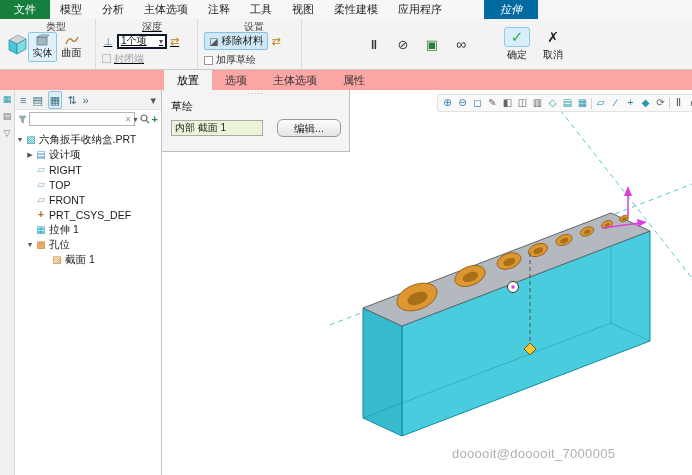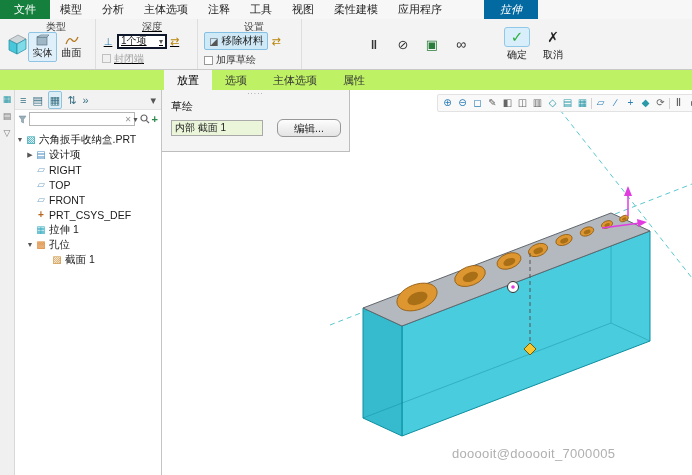--- a/index.html
+++ b/index.html
@@ -45,21 +45,21 @@
   .ok-cluster { display:flex; gap:10px; align-items:center; margin:0 126px 0 34px; }
   .okcan { display:flex; flex-direction:column; align-items:center; gap:1px; font-size:10px; color:#222; }
   .okbox { width:26px; height:20px; background:#d9eefb; border:1px solid #90c8e8;
     border-radius:3px; display:flex; align-items:center; justify-content:center;
     font-size:15px; font-weight:bold; color:#2daf3e; }
   .canx { width:26px; height:20px; display:flex; align-items:center;
     justify-content:center; font-size:14px; color:#222; }
 
   
   .dashstrip { position:absolute; left:0; top:70px; width:692px; height:20px;
-    background:#bef264; display:flex; padding-left:164px; }
+    background:#fca5a5; display:flex; padding-left:164px; }
   .dtab { font-size:11px; line-height:20px; padding:0 13px; color:#333; }
   .dtab.active { background:#f4f4f4; color:#000; }
 
   
   .panel { position:absolute; left:162px; top:90px; width:188px; height:62px;
     background:#f4f4f4; border-right:1px solid #bdbdbd; border-bottom:1px solid #bdbdbd;
     z-index:5; }
   .grip { width:30px; margin:1px auto 0; text-align:center; color:#9a9a9a;
     font-size:7px; line-height:5px; letter-spacing:1px; }
   .sketchlbl { font-size:11px; color:#222; padding:3px 0 0 9px; }

